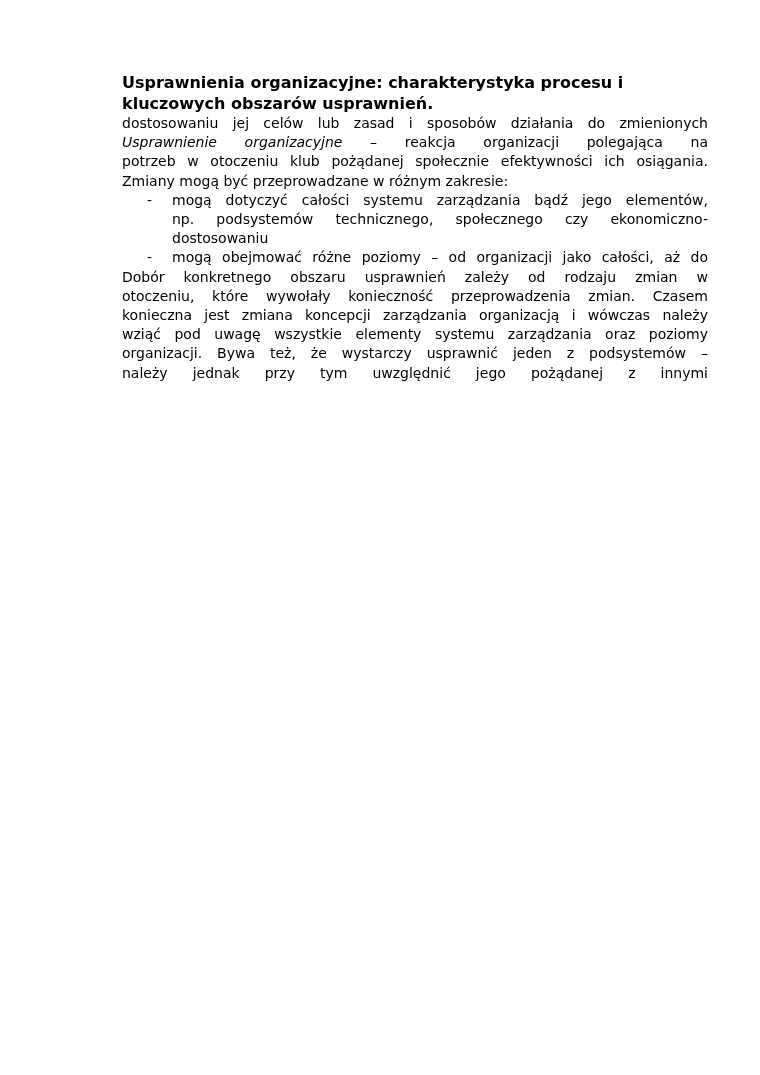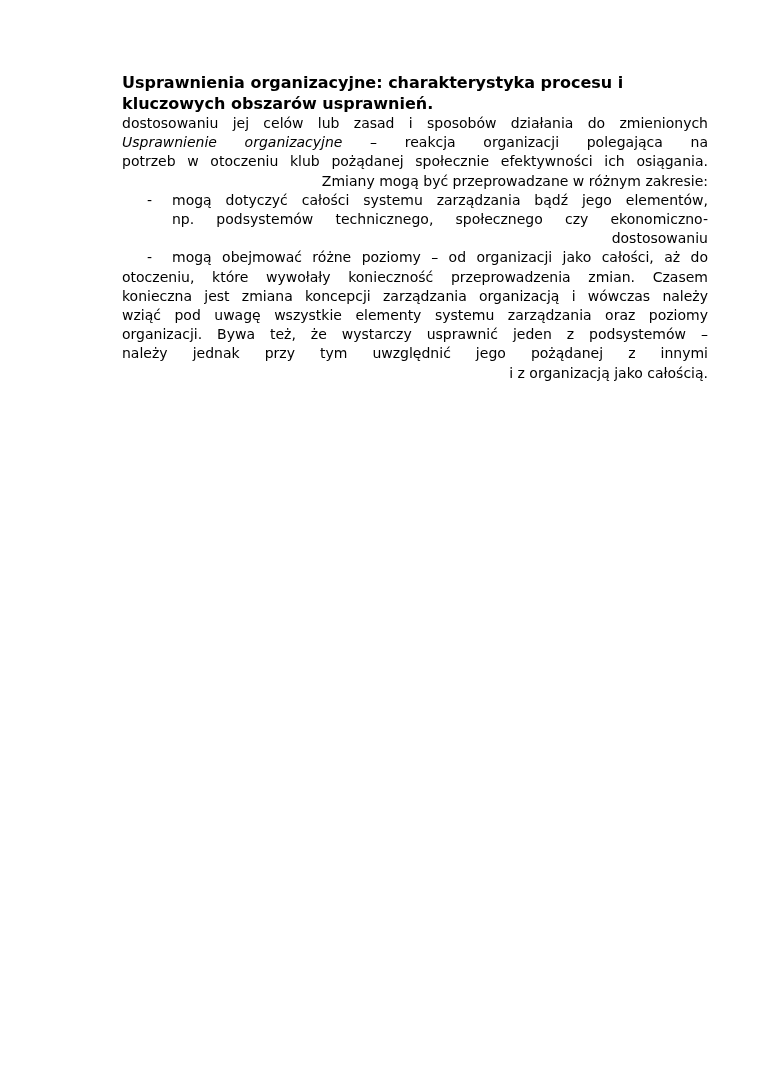--- a/index.html
+++ b/index.html
@@ -25,21 +25,21 @@
   }
   .title-line {
     font-size: 16px;
     line-height: 21px;
     font-weight: bold;
     text-align: left;
   }
   .doc-line {
     font-size: 14px;
     line-height: 19.2px;
-    text-align: right;
+    text-align: left;
   }
   .just {
     text-align: justify;
     text-align-last: justify;
   }
   .italic {
     font-style: italic;
   }
   .bullet {
     position: relative;
@@ -79,22 +79,22 @@
         <div class="doc-line just">np. podsystemów technicznego, społecznego czy ekonomiczno-</div>
         <div class="doc-line">dostosowaniu</div>
       </div>
       <div class="bullet">
         <span class="marker">-</span>
         <div class="doc-line just">mogą obejmować różne poziomy – od organizacji jako całości, aż do</div>
       </div>
     </div>
 
     <div>
+      <div class="doc-line just">Dobór konkretnego obszaru usprawnień zależy od rodzaju zmian w</div>
       <div class="doc-line just">otoczeniu, które wywołały konieczność przeprowadzenia zmian. Czasem</div>
       <div class="doc-line just">konieczna jest zmiana koncepcji zarządzania organizacją i wówczas należy</div>
       <div class="doc-line just">wziąć pod uwagę wszystkie elementy systemu zarządzania oraz poziomy</div>
       <div class="doc-line just">organizacji. Bywa też, że wystarczy usprawnić jeden z podsystemów –</div>
       <div class="doc-line just">należy jednak przy tym uwzględnić jego pożądanej z innymi</div>
-      <div class="doc-line">i z organizacją jako całością.</div>
     </div>
 
   </div>
 </div>
 
 </body></html>

